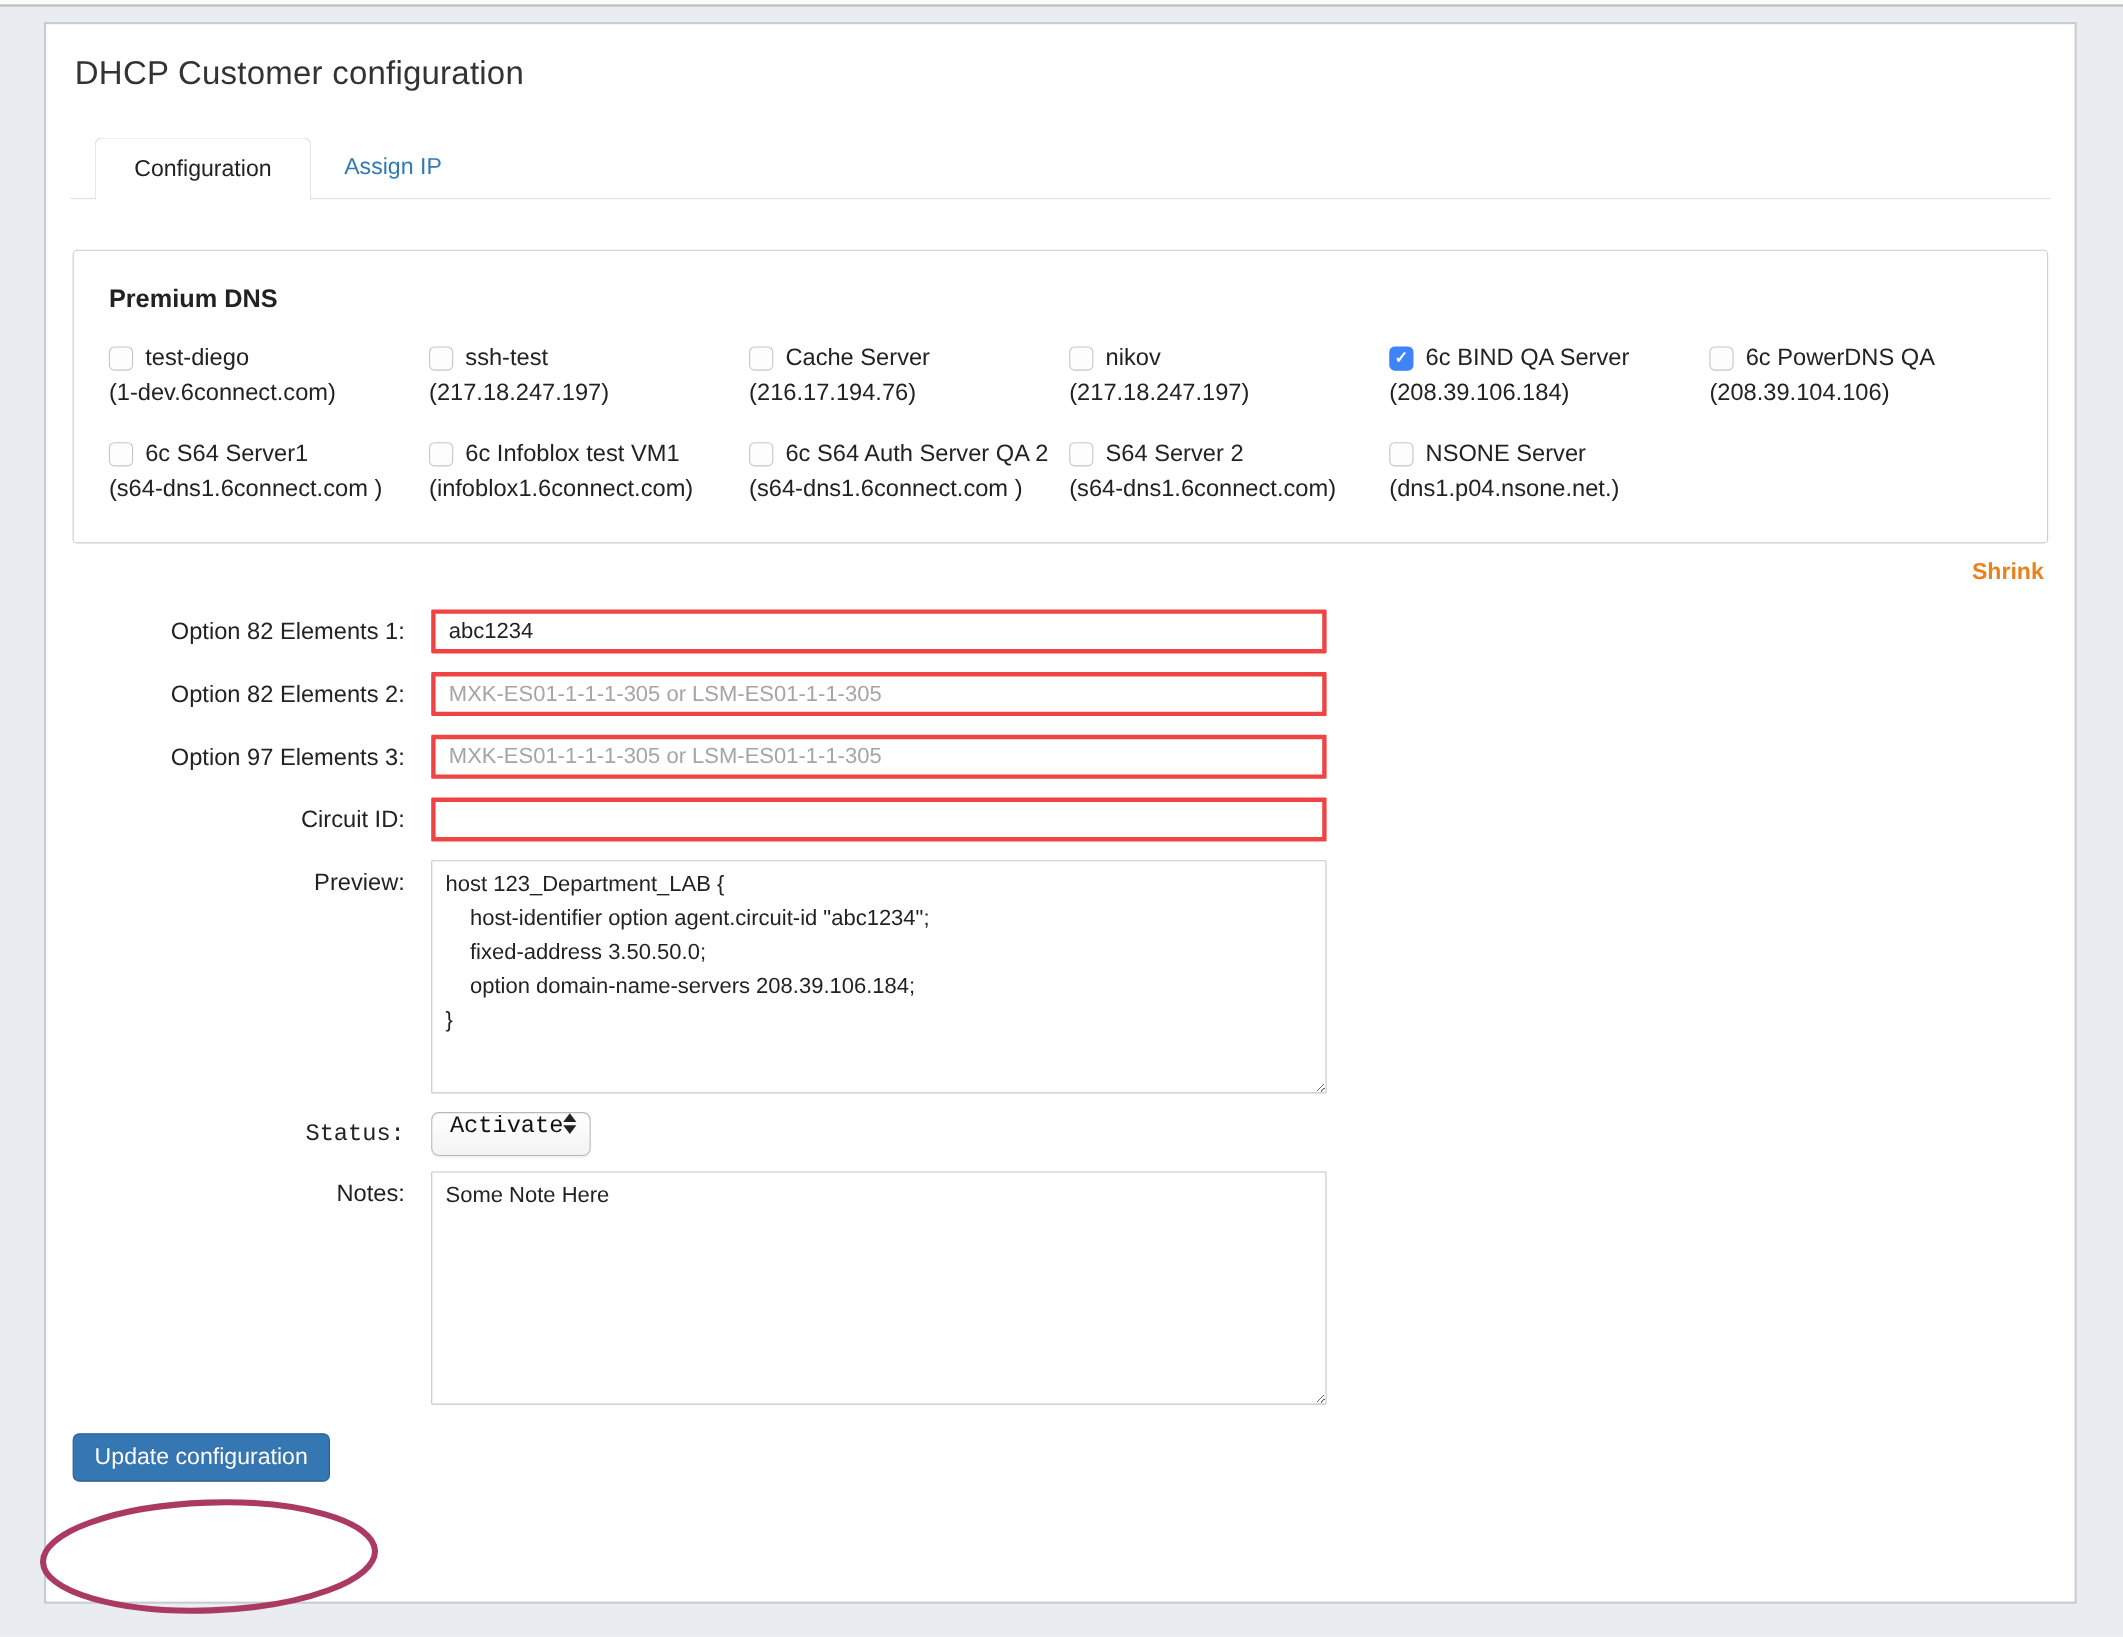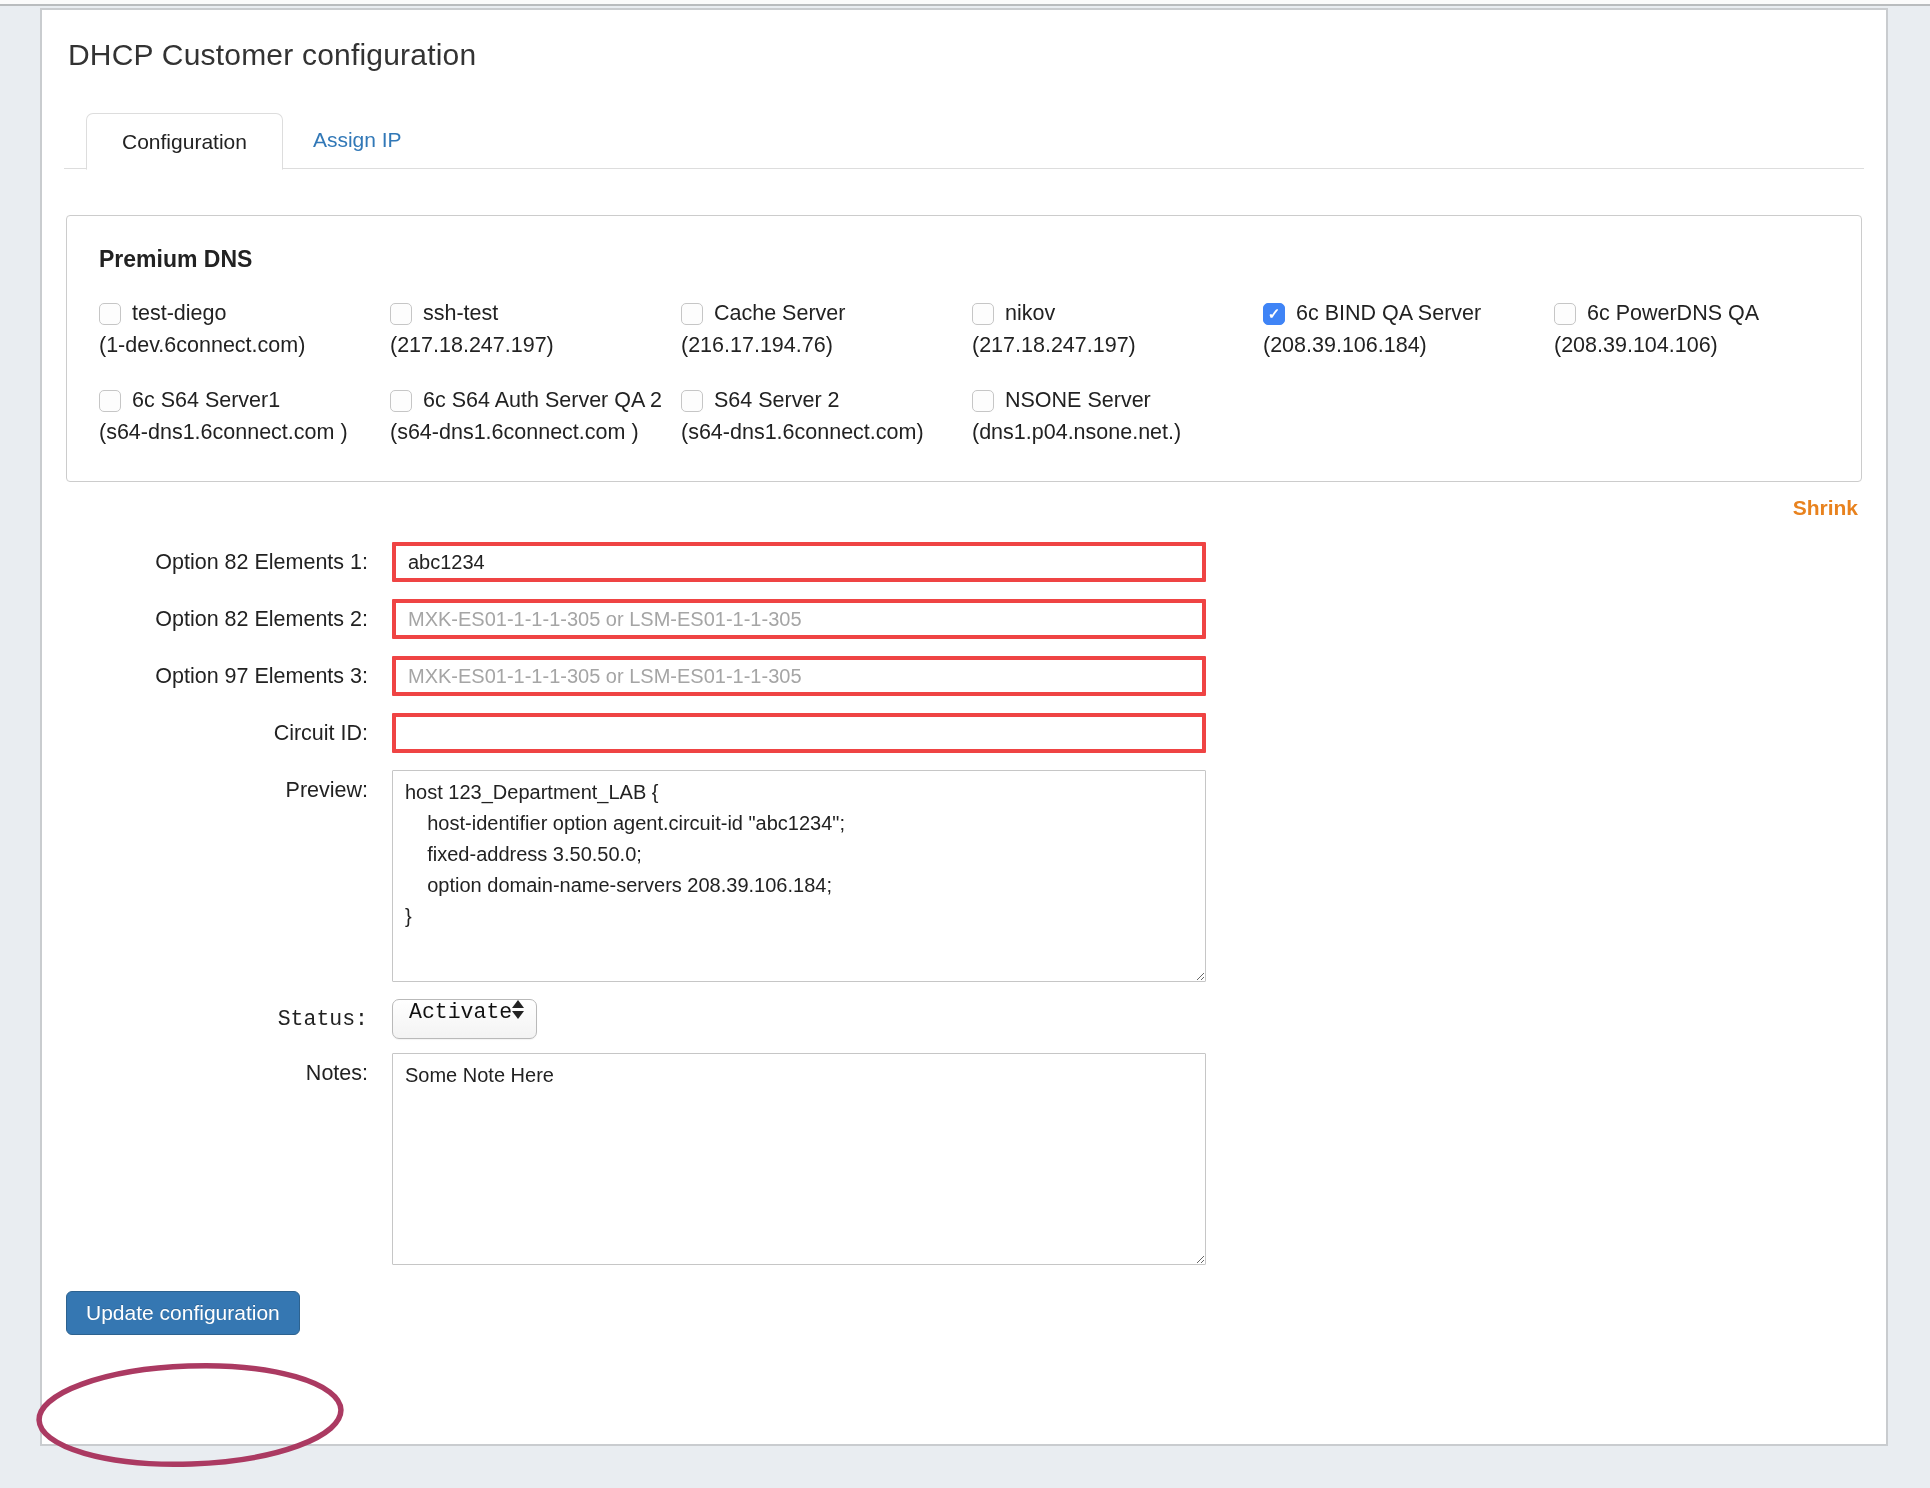--- a/index.html
+++ b/index.html
@@ -6,21 +6,21 @@
   html,body { width:1930px; height:1488px; }
   body {
     background:#e9edf1;
     font-family:"Liberation Sans", sans-serif;
     color:#2b2b2b;
     position:relative;
     overflow:hidden;
   }
   .top-strip { height:6px; background:#fbfbfb; border-bottom:2px solid #b9bcbe; }
   .card {
-    position:absolute; left:40px; top:8px; width:1848px; height:1438px;
+    position:absolute; left:40px; top:20px; width:1848px; height:1438px;
     background:#ffffff; border:2px solid #c9cccf;
   }
   .card-title { margin:28px 0 0 26px; font-size:30px; font-weight:400; color:#333; letter-spacing:0.2px; }
 
   
   .tabs { margin:40px 22px 0 22px; border-bottom:1px solid #ddd; height:57px; position:relative; padding-left:22px; display:flex; }
   .tab { font-size:21px; cursor:pointer; }
   .tab.active {
     background:#fff; border:1px solid #ddd; border-bottom:1px solid #fff;
     border-radius:7px 7px 0 0; padding:0 35px; line-height:56px; height:57px;
@@ -149,20 +149,27 @@
     </label>
 
     <label class="dns-item">
       <span class="dns-row1">
         <span class="cb"></span>
         <span class="dns-name">6c S64 Server1</span>
       </span>
       <span class="dns-host">(s64-dns1.6connect.com )</span>
     </label>
 
+    <label class="dns-item">
+      <span class="dns-row1">
+        <span class="cb"></span>
+        <span class="dns-name">6c Infoblox test VM1</span>
+      </span>
+      <span class="dns-host">(infoblox1.6connect.com)</span>
+    </label>
 
     <label class="dns-item">
       <span class="dns-row1">
         <span class="cb"></span>
         <span class="dns-name">6c S64 Auth Server QA 2</span>
       </span>
       <span class="dns-host">(s64-dns1.6connect.com )</span>
     </label>
 
     <label class="dns-item">

